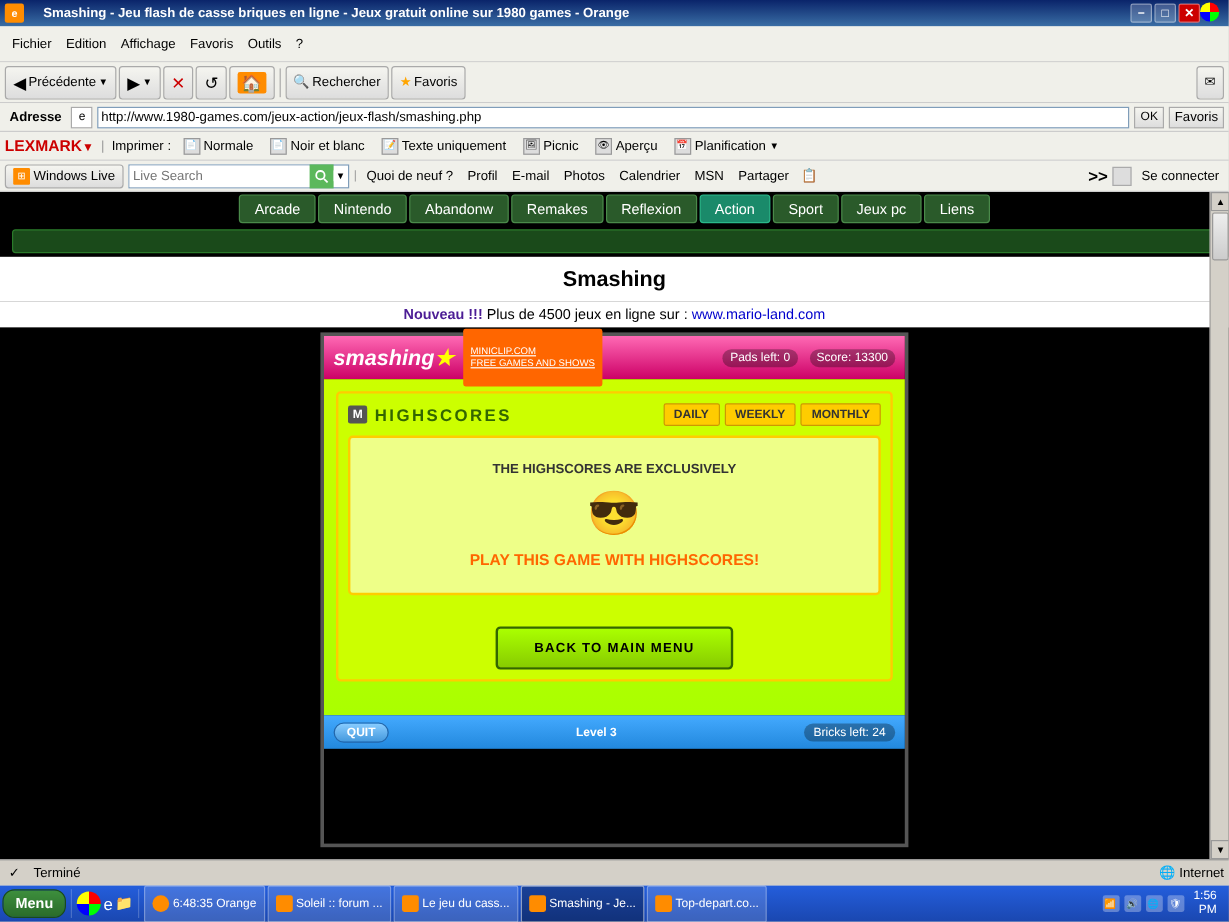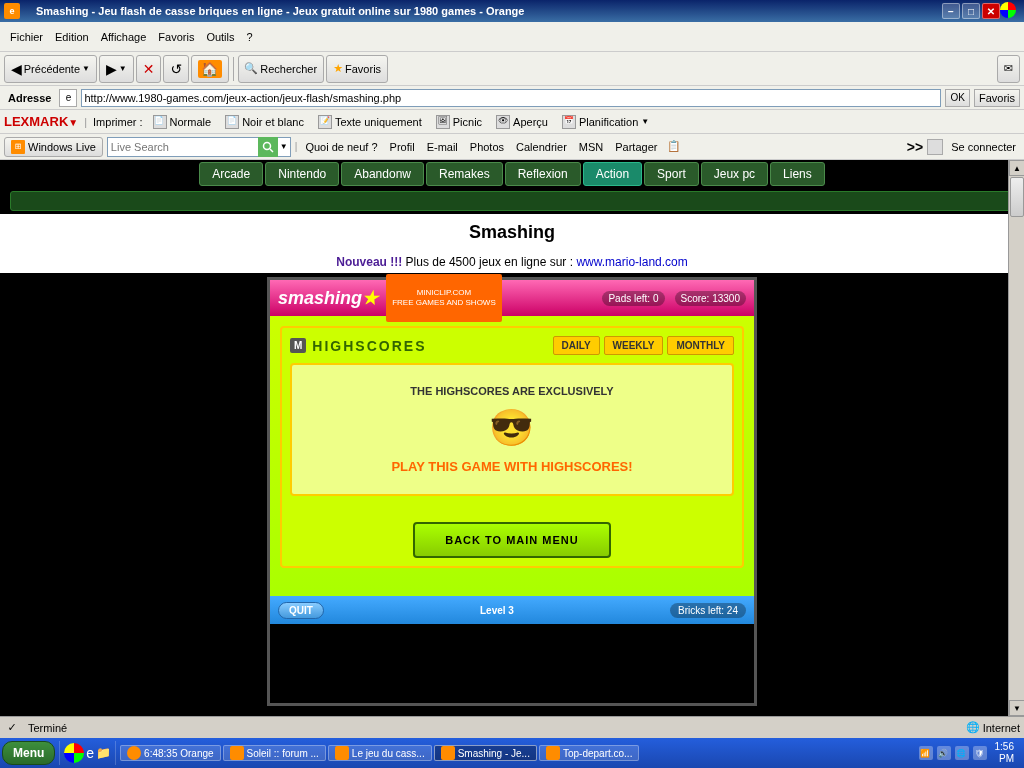--- a/index.html
+++ b/index.html
@@ -181,21 +181,21 @@
     #game-top-bar {
       background: linear-gradient(to bottom, #ff69b4, #cc0066);
       display: flex;
       align-items: center;
       padding: 4px 8px;
       gap: 8px;
       height: 36px;
     }
     #smashing-logo { color: white; font-size: 18px; font-weight: bold; font-style: italic; }
     #smashing-logo .star { color: #ffff00; }
-    #miniclip-area { background: #ff6600; padding: 14px 6px; border-radius: 2px; font-size: 8px; color: white; text-align: center; line-height: 1.2; }
+    #miniclip-area { background: #ff6600; padding: 14px 6px; border-radius: 2px; font-size: 8px; color: white; line-height: 1.2; text-decoration: underline; }
     #pads-score { margin-left: auto; display: flex; gap: 10px; font-size: 10px; color: white; }
     .game-stat { background: rgba(0,0,0,0.3); padding: 2px 6px; border-radius: 10px; }
 
     
     #game-main {
       background: linear-gradient(to bottom, #ccff00, #aaff00);
       padding: 10px;
       min-height: 280px;
     }
 
@@ -363,21 +363,21 @@
       color: white;
       font-size: 12px;
       font-weight: bold;
       padding: 3px 10px;
       cursor: pointer;
       height: 24px;
     }
     .taskbar-sep { width: 1px; height: 24px; background: rgba(255,255,255,0.2); margin: 0 2px; }
     .taskbar-item {
       display: flex; align-items: center; gap: 3px;
-      height: 16px; padding: 0 6px;
+      height: 31px; padding: 0 6px;
       background: rgba(255,255,255,0.15);
       border: 1px solid rgba(255,255,255,0.3);
       border-radius: 2px;
       color: white;
       font-size: 10px;
       cursor: pointer;
       white-space: nowrap;
       overflow: hidden;
       max-width: 140px;
     }

